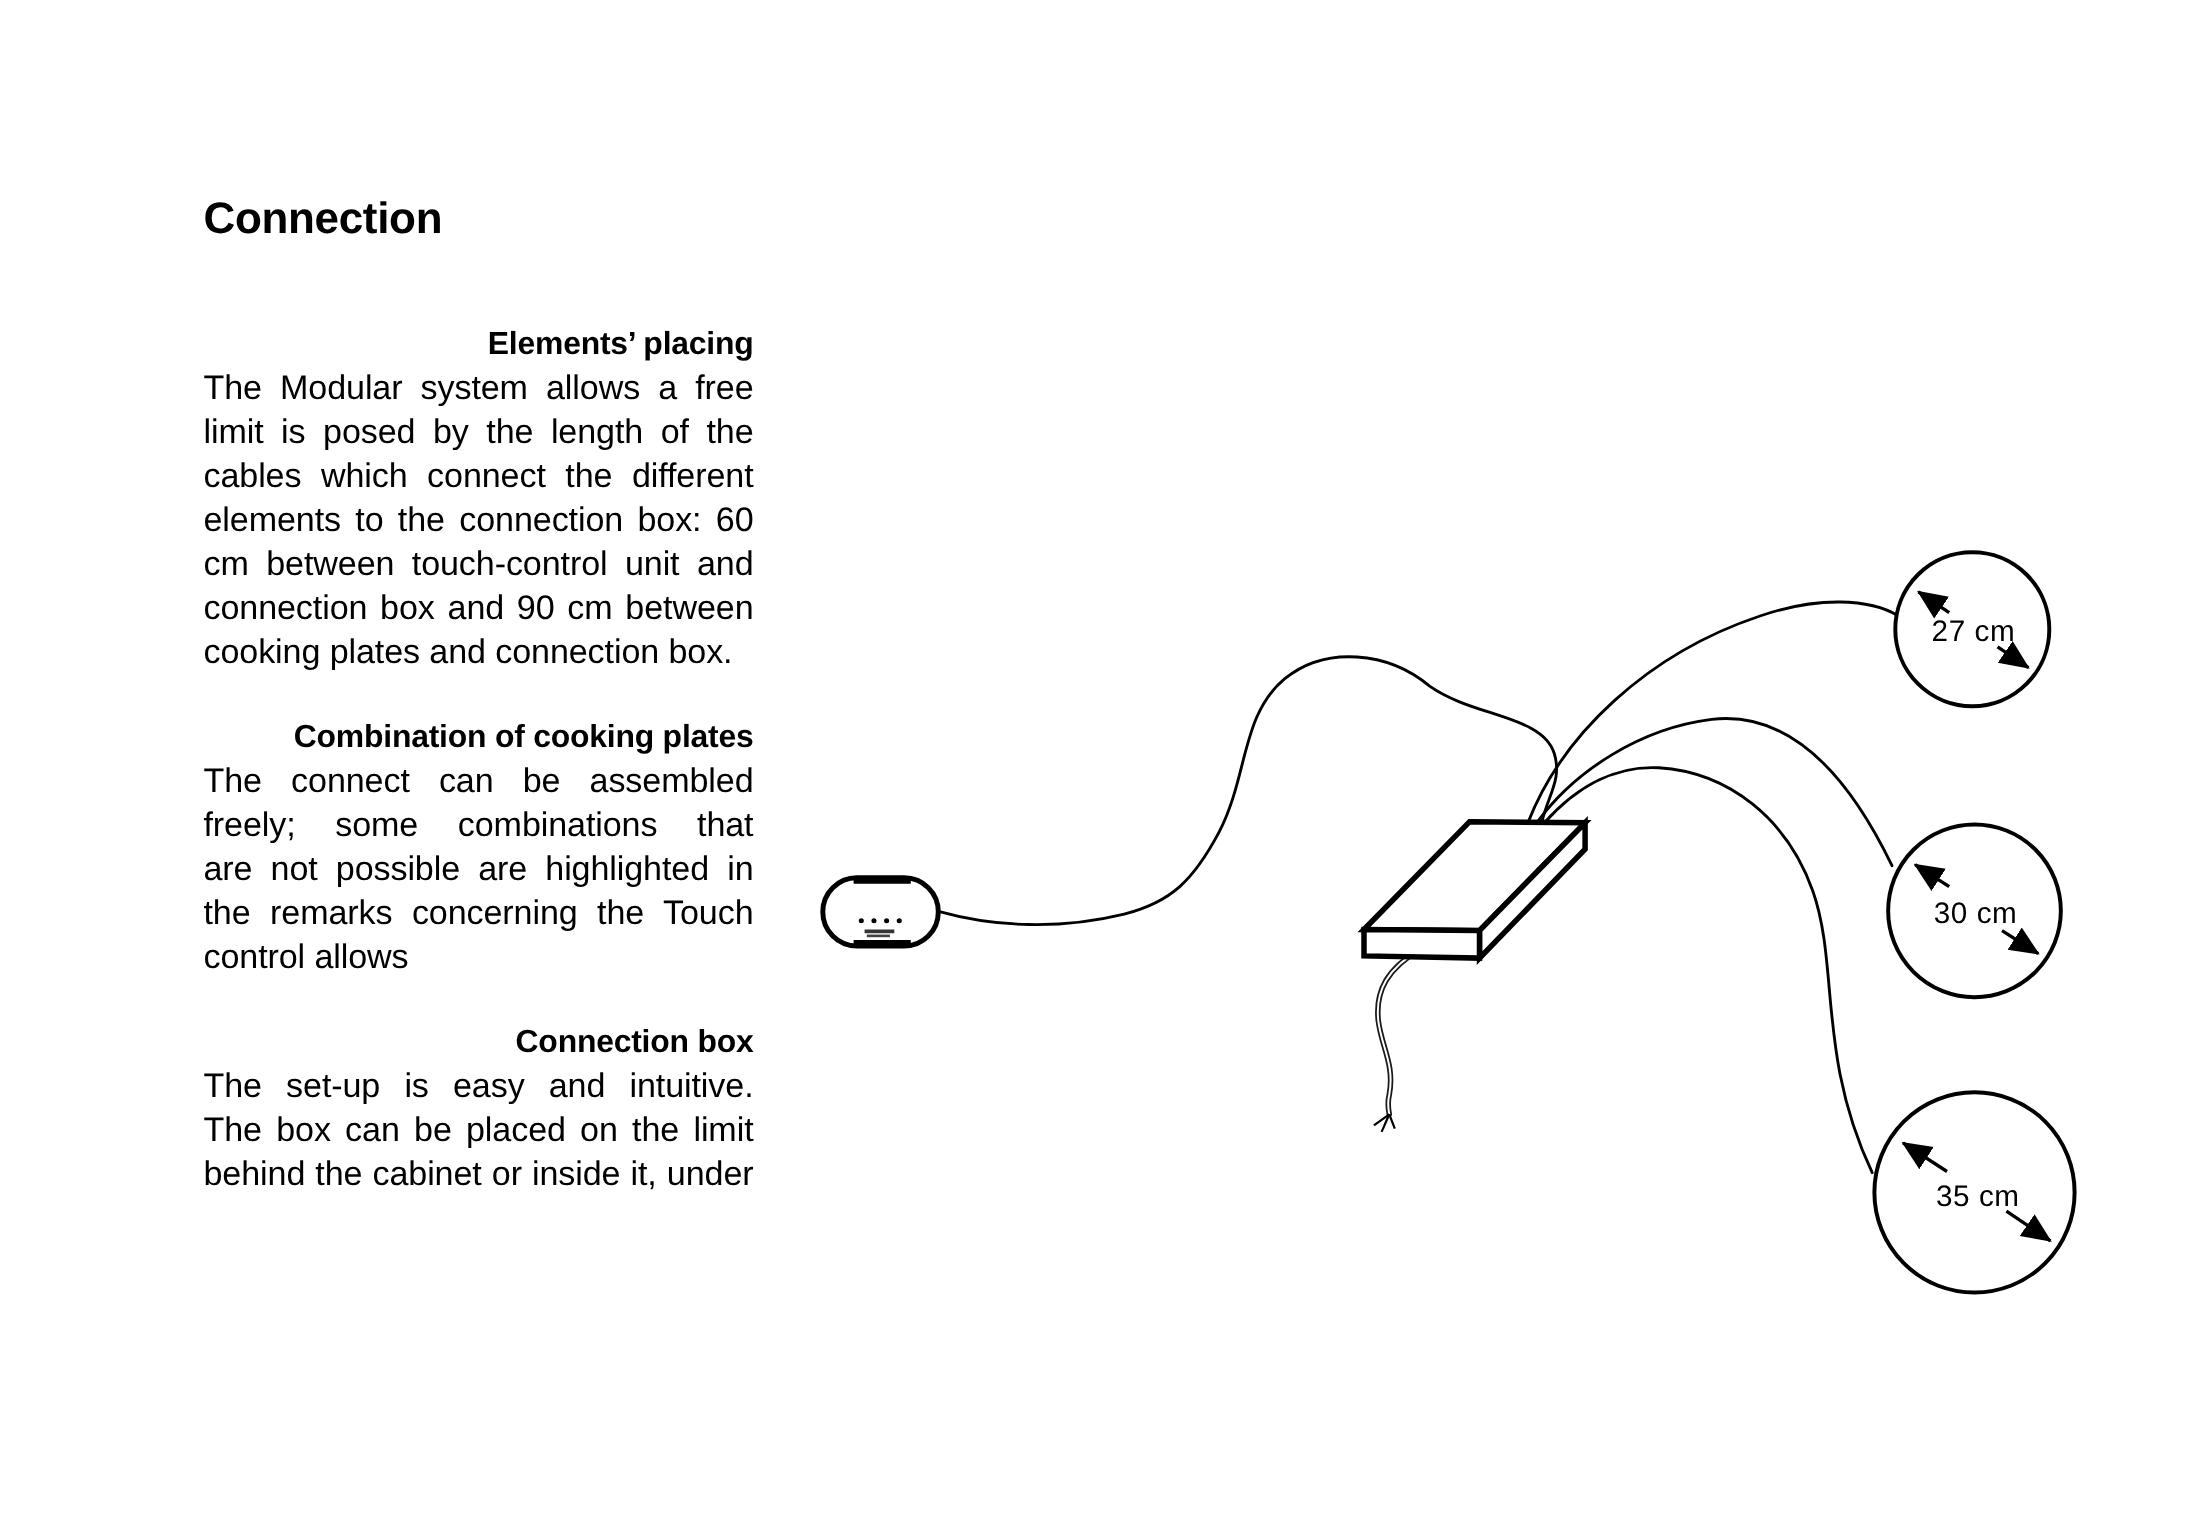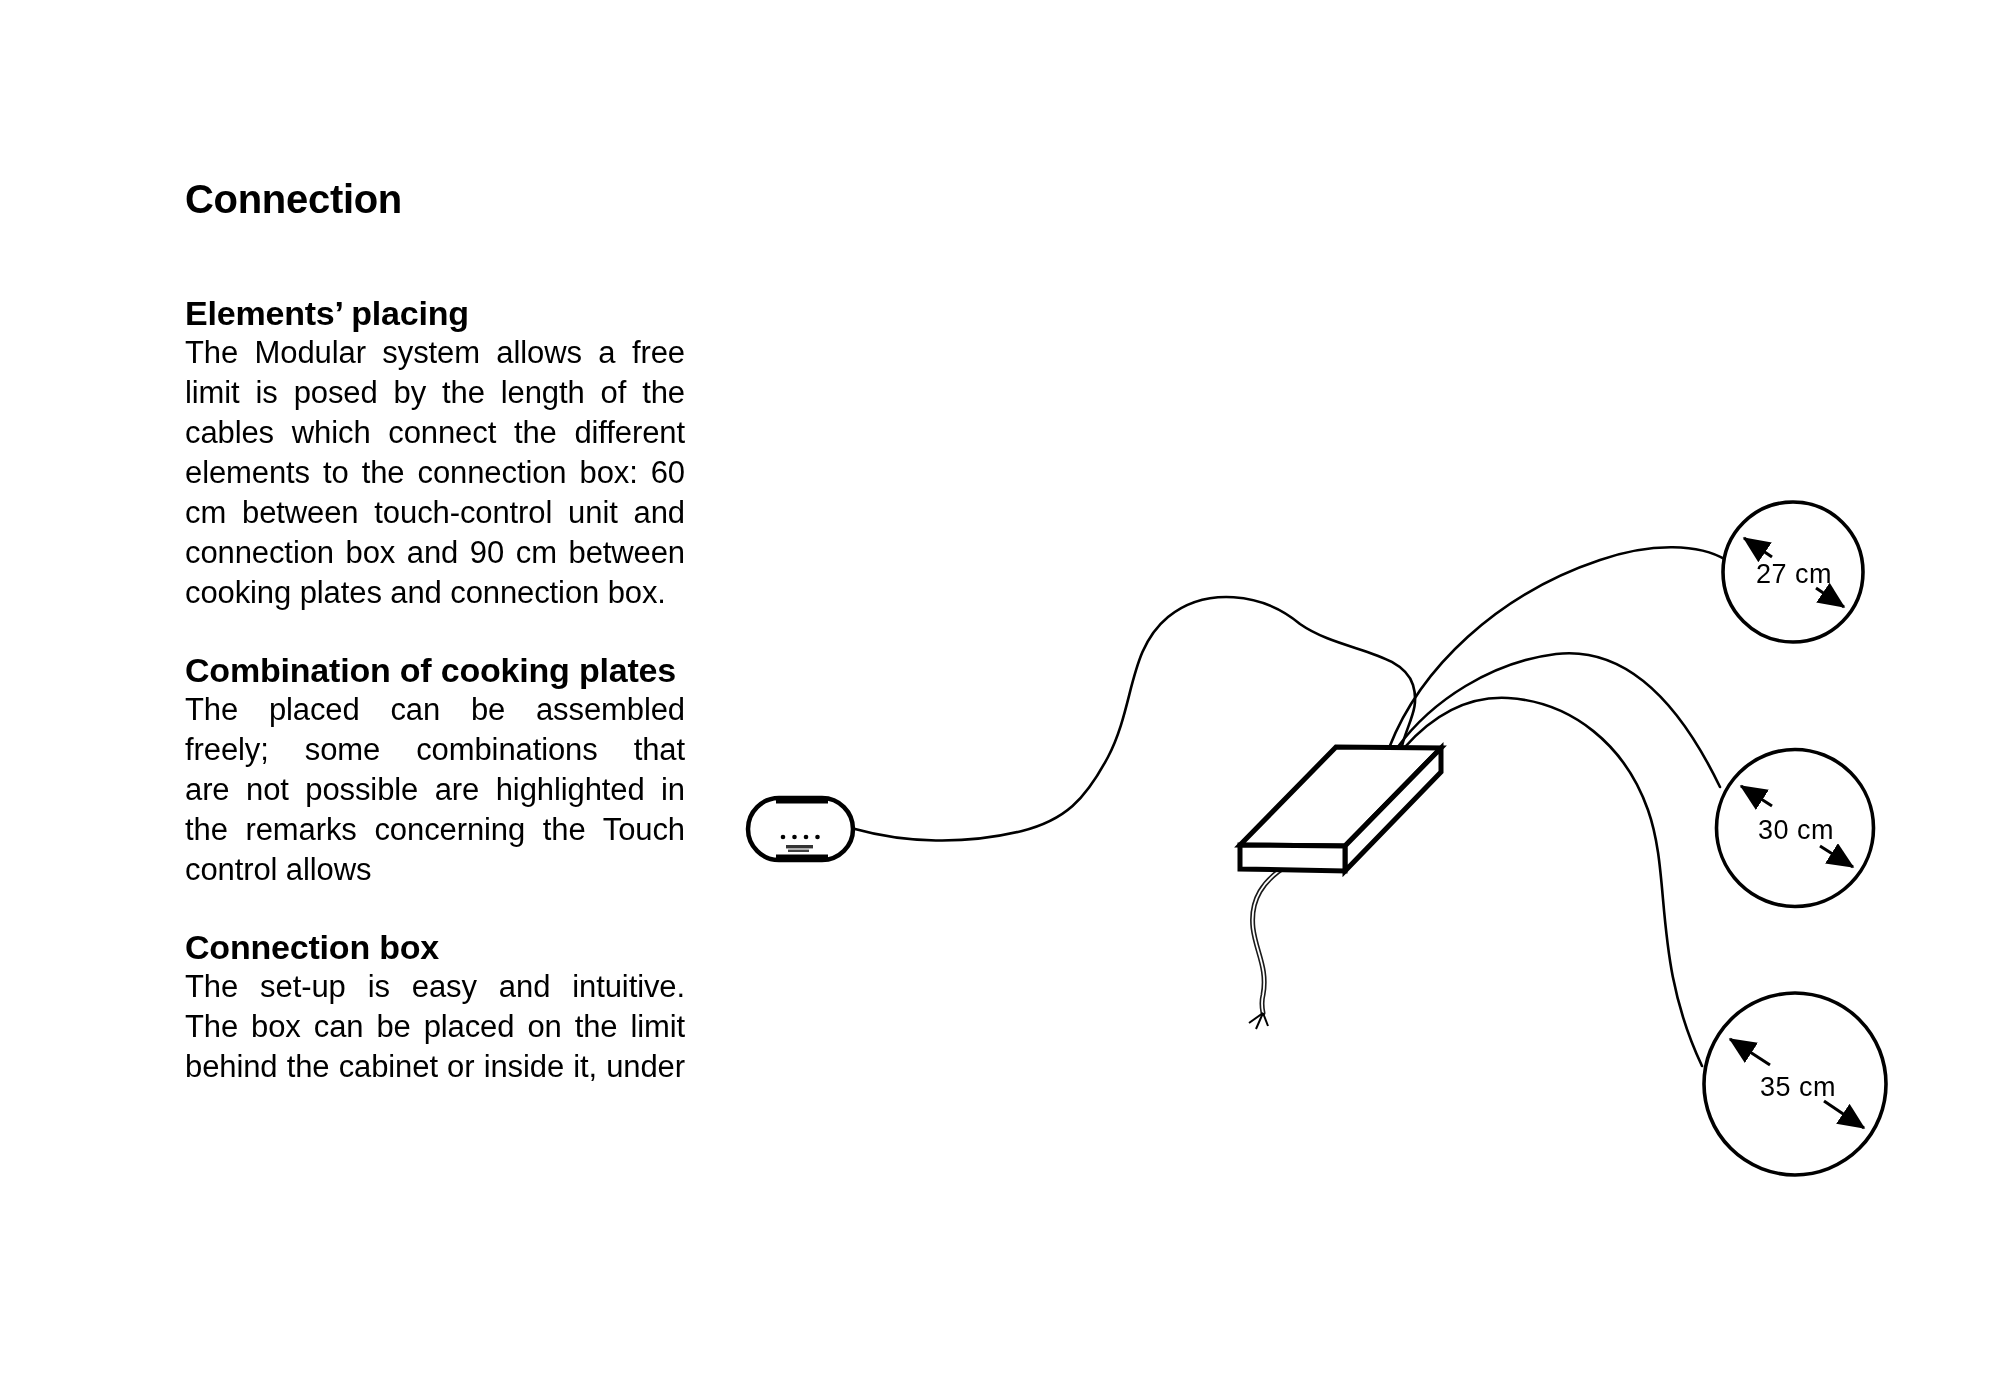--- a/index.html
+++ b/index.html
@@ -6,21 +6,21 @@
   .page{
     position:relative;width:1972px;height:1400px;background:#ffffff;
     font-family:"Liberation Sans","DejaVu Sans",sans-serif;color:#000;
     overflow:hidden;
   }
   .text-col{position:absolute;left:185px;top:172px;width:500px;}
   .title{font-size:40px;font-weight:700;line-height:55px;margin:0 0 66px 0;letter-spacing:-0.3px;}
   .title span{display:block;}
   .sec{margin-top:37px;}
   .sec:first-child{margin-top:0;}
-  .h{font-size:34px;font-weight:700;line-height:40px;letter-spacing:-0.2px;}
+  .h{font-size:29px;font-weight:700;line-height:40px;letter-spacing:-0.2px;text-align:right;}
   .line{font-size:31px;line-height:40px;text-align:justify;text-align-last:justify;letter-spacing:-0.1px;}
   .line.last{text-align-last:left;}
   .diagram{position:absolute;left:700px;top:460px;width:1250px;height:760px;}
   .cable{fill:none;stroke:#000;stroke-width:2.6;stroke-linecap:round;}
   .cord-outer{fill:none;stroke:#1a1a1a;stroke-width:5;stroke-linecap:round;}
   .cord-inner{fill:none;stroke:#fff;stroke-width:1.8;stroke-linecap:round;}
   .boxface{fill:#fff;stroke:#000;stroke-width:5;stroke-linejoin:miter;}
   .mcircle{fill:#fff;stroke:#000;stroke-width:3.6;}
   .arrowline{stroke:#000;stroke-width:3;fill:none;}
   .clabel{font-size:27px;fill:#000;letter-spacing:0.5px;}
@@ -40,21 +40,21 @@
           <div class="line">The Modular system allows a free</div>
           <div class="line">limit is posed by the length of the</div>
           <div class="line">cables which connect the different</div>
           <div class="line">elements to the connection box: 60</div>
           <div class="line">cm between touch-control unit and</div>
           <div class="line">connection box and 90 cm between</div>
           <div class="line last">cooking plates and connection box.</div>
         </div>
         <div class="sec">
           <div class="h">Combination of cooking plates</div>
-          <div class="line">The placed can be assembled</div>
+          <div class="line">The connect can be assembled</div>
           <div class="line">freely; some combinations that</div>
           <div class="line">are not possible are highlighted in</div>
           <div class="line">the remarks concerning the Touch</div>
           <div class="line last">control allows</div>
         </div>
         <div class="sec">
           <div class="h">Connection box</div>
           <div class="line">The set-up is easy and intuitive.</div>
           <div class="line">The box can be placed on the limit</div>
           <div class="line">behind the cabinet or inside it, under</div>

